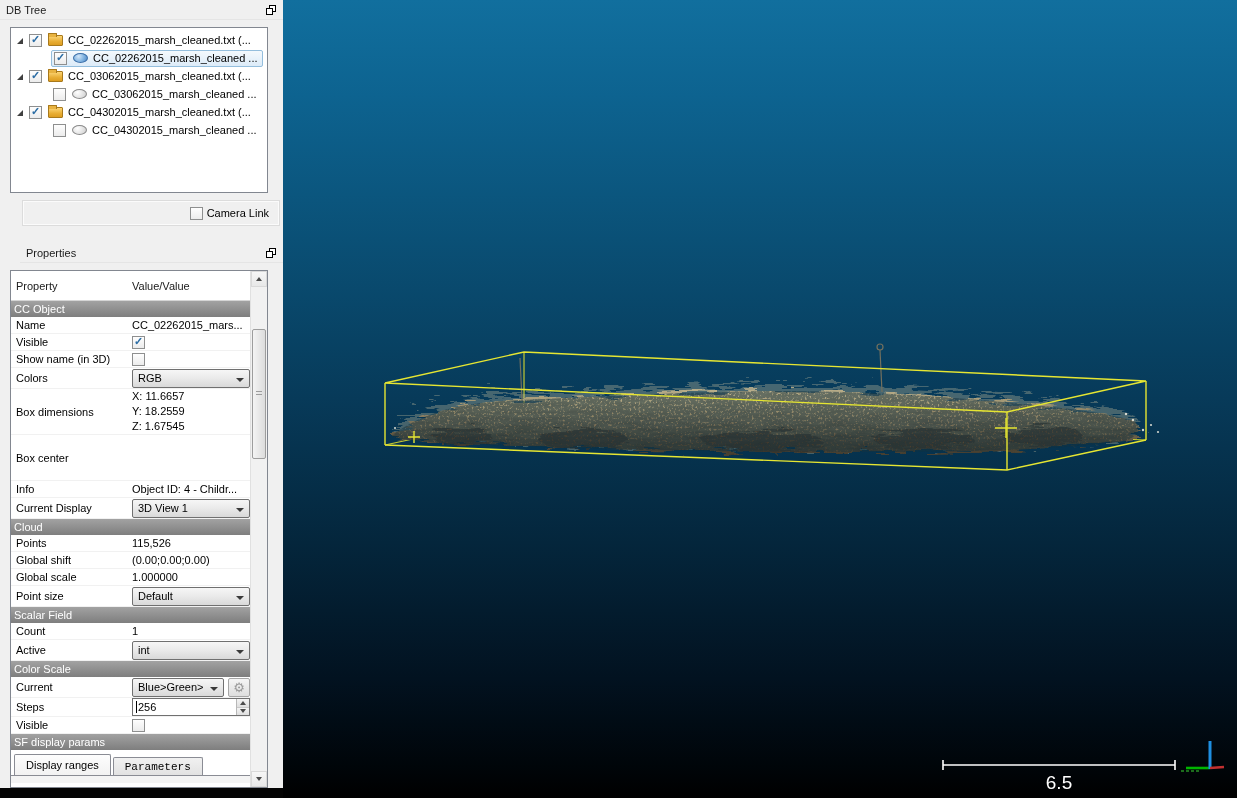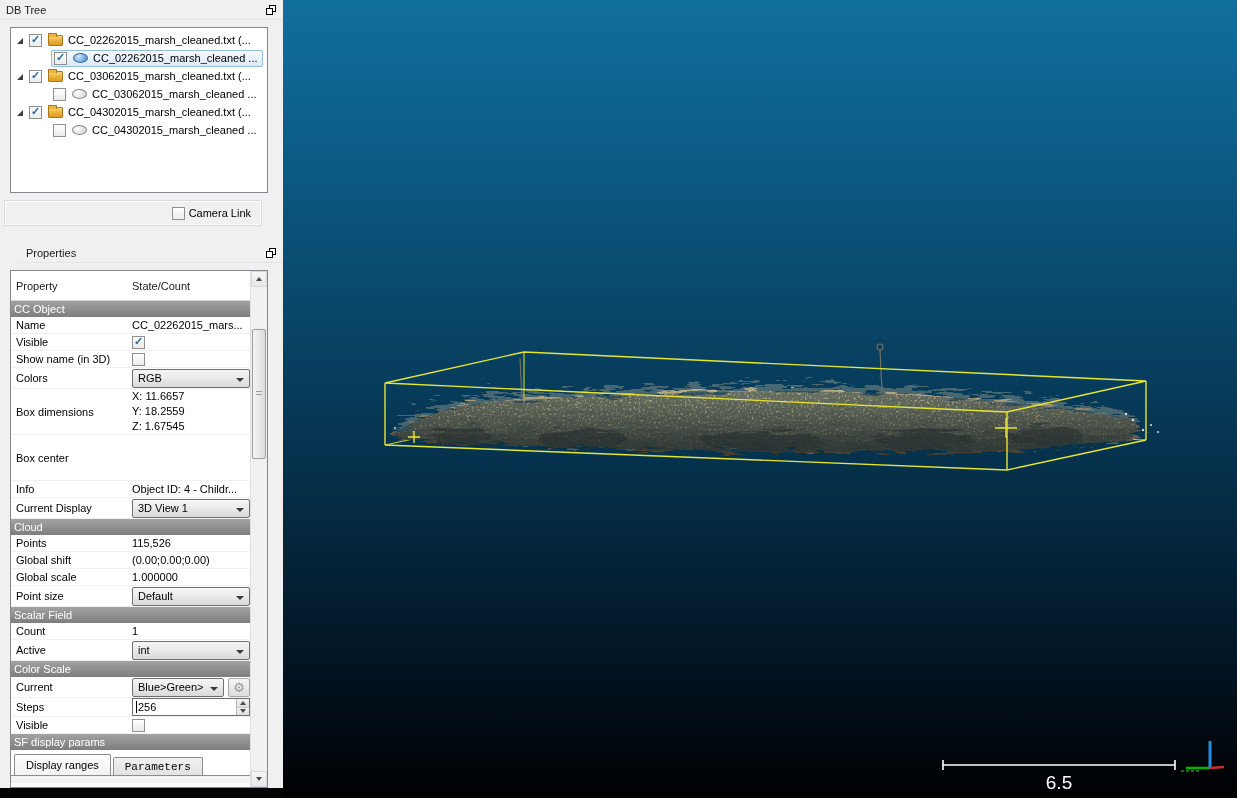--- a/index.html
+++ b/index.html
@@ -32,21 +32,21 @@
     background:#e8b341; border:1px solid #a8791c; border-bottom:none; border-radius:1px 1px 0 0; }
   .icon-cloud { width:15px; height:10px; margin:0 5px 0 6px; border-radius:50%; flex:none; }
   .icon-cloud.on { background:radial-gradient(circle at 35% 30%, #d3e6f8, #7fb2e0 55%, #4a84c4);
     border:1px solid #3a6ea8; }
   .icon-cloud.off { background:radial-gradient(circle at 35% 30%, #ffffff, #dcdcdc 70%, #c4c4c4);
     border:1px solid #8a8a8a; }
   .sel { display:flex; align-items:center; background:linear-gradient(#f4f9fd,#dcebf8);
     border:1px solid #94bedd; border-radius:2px; padding:1px 4px 1px 2px; margin-left:-2px; }
   .tlabel { white-space:nowrap; }
 
-  .camera-link { position:absolute; left:4px; top:200px; width:258px; height:26px;
+  .camera-link { position:absolute; left:22px; top:200px; width:258px; height:26px;
     border:1px solid #dcdcdc; box-shadow:inset 0 0 0 1px #fbfbfb; display:flex; align-items:center;
     justify-content:flex-end; padding-right:10px; gap:4px;padding-left:41px; }
 
   
   .props { top:243px; height:545px;padding-left:20px; }
   .ptable { position:absolute; left:10px; top:27px; width:258px; height:518px;
     background:#fff; border:1px solid #828790; overflow:hidden; }
   .pcontent { position:absolute; left:0; top:0; right:17px; bottom:0; }
   .prow { display:flex; align-items:center; height:17px; border-bottom:1px solid #f1f1f1; }
   .prow.hdr { height:30px; border-bottom:1px solid #d5d5d5; background:#fff; }
@@ -175,21 +175,21 @@
             <rect x="3.5" y="0.5" width="6" height="6" fill="#fff" stroke="#000"></rect>
             <rect x="0.5" y="3.5" width="6" height="6" fill="#fff" stroke="#000"></rect>
           </svg>
         </span>
       </div>
 
       <div class="ptable">
         <div class="pcontent">
           <div class="prow hdr">
             <span class="pcell-l">Property</span>
-            <span class="pcell-v">State/Count</span>
+            <span class="pcell-v">Value/Value</span>
           </div>
 
           <div class="psec">CC Object</div>
 
           <div class="prow">
             <span class="pcell-l">Name</span>
             <span class="pcell-v">CC_02262015_mars...</span>
           </div>
           <div class="prow">
             <span class="pcell-l">Visible</span>

